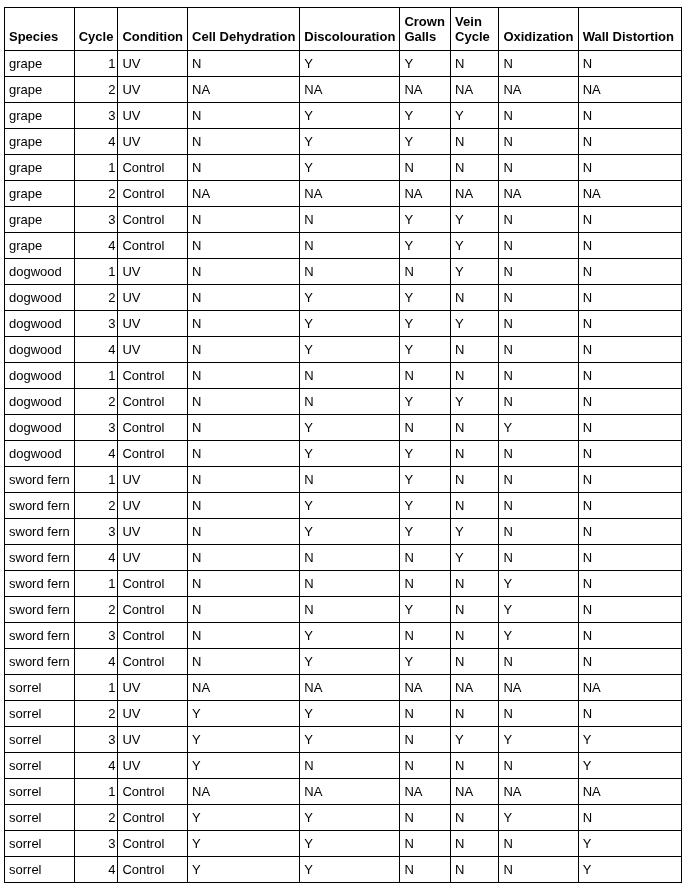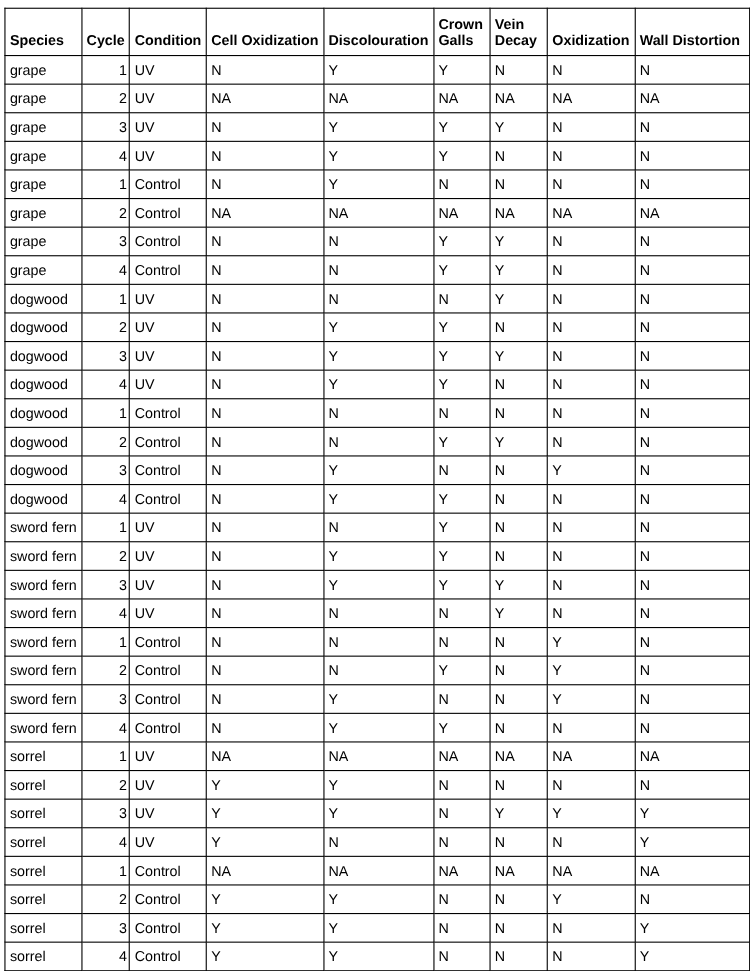--- a/index.html
+++ b/index.html
@@ -68,24 +68,24 @@
     <col class="c-crown-galls">
     <col class="c-vein-decay">
     <col class="c-dehydration">
     <col class="c-wall-oxidization">
   </colgroup>
   <thead>
     <tr>
       <th>Species</th>
       <th>Cycle</th>
       <th>Condition</th>
-      <th>Cell Oxidization</th>
+      <th>Cell Dehydration</th>
       <th>Discolouration</th>
       <th class="center">Crown Galls</th>
-      <th class="center">Vein Decay</th>
+      <th class="center">Vein Cycle</th>
       <th>Oxidization</th>
       <th>Wall Distortion</th>
     </tr>
   </thead>
   <tbody>
       <tr>
         <td>grape</td>
         <td class="num">1</td>
         <td>UV</td>
         <td>N</td>

